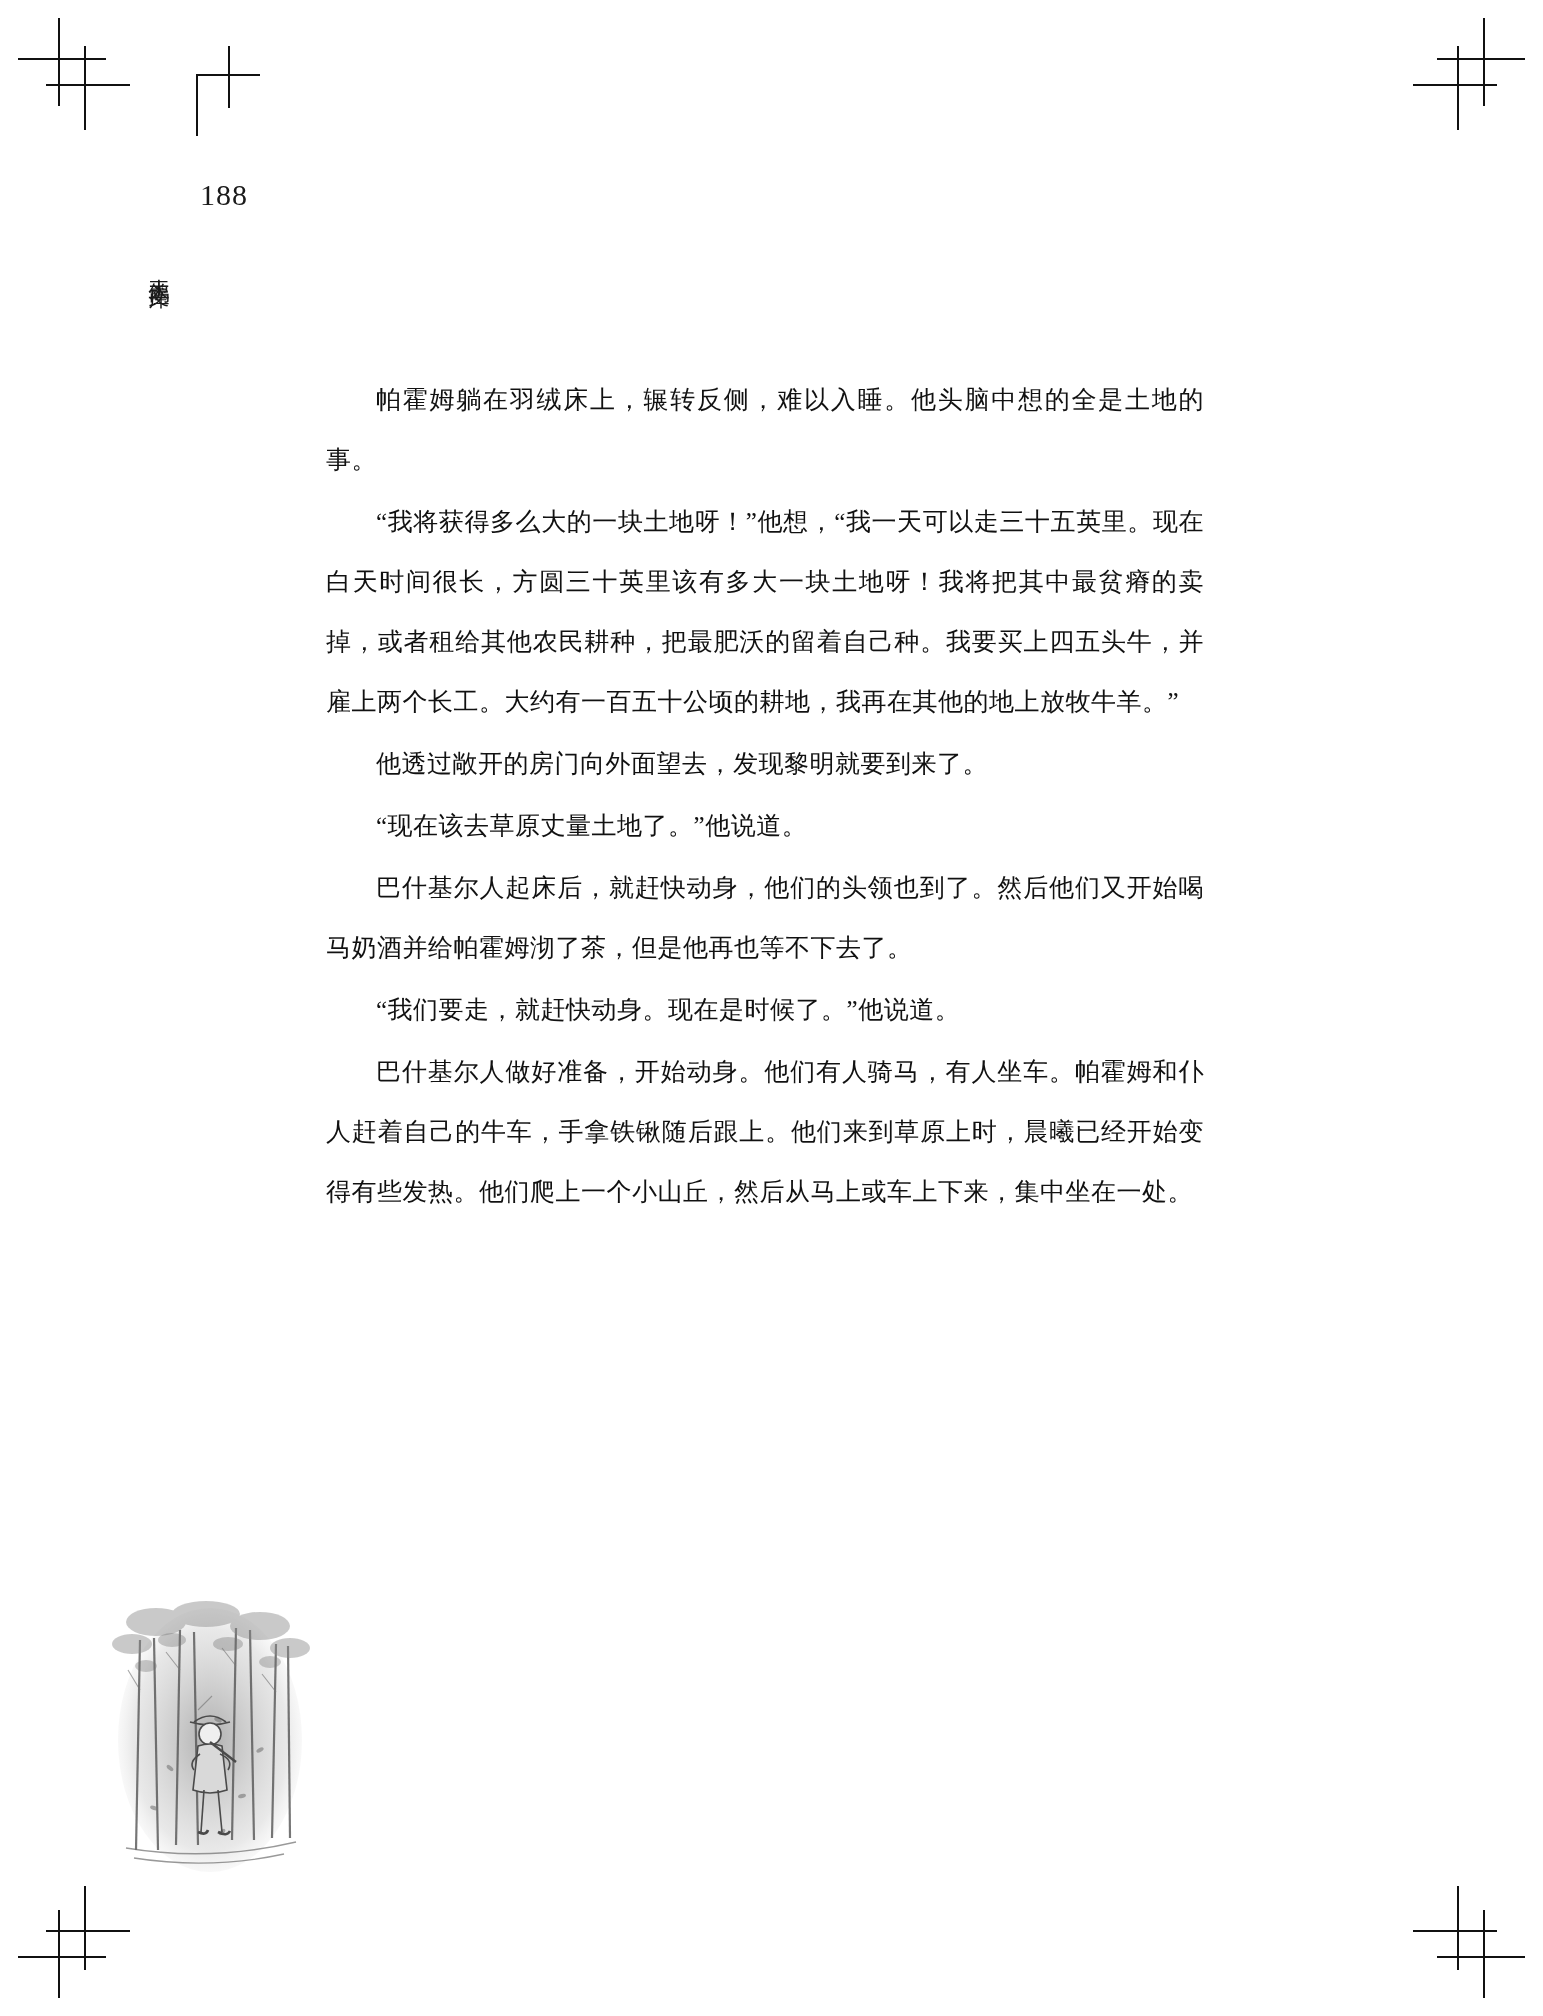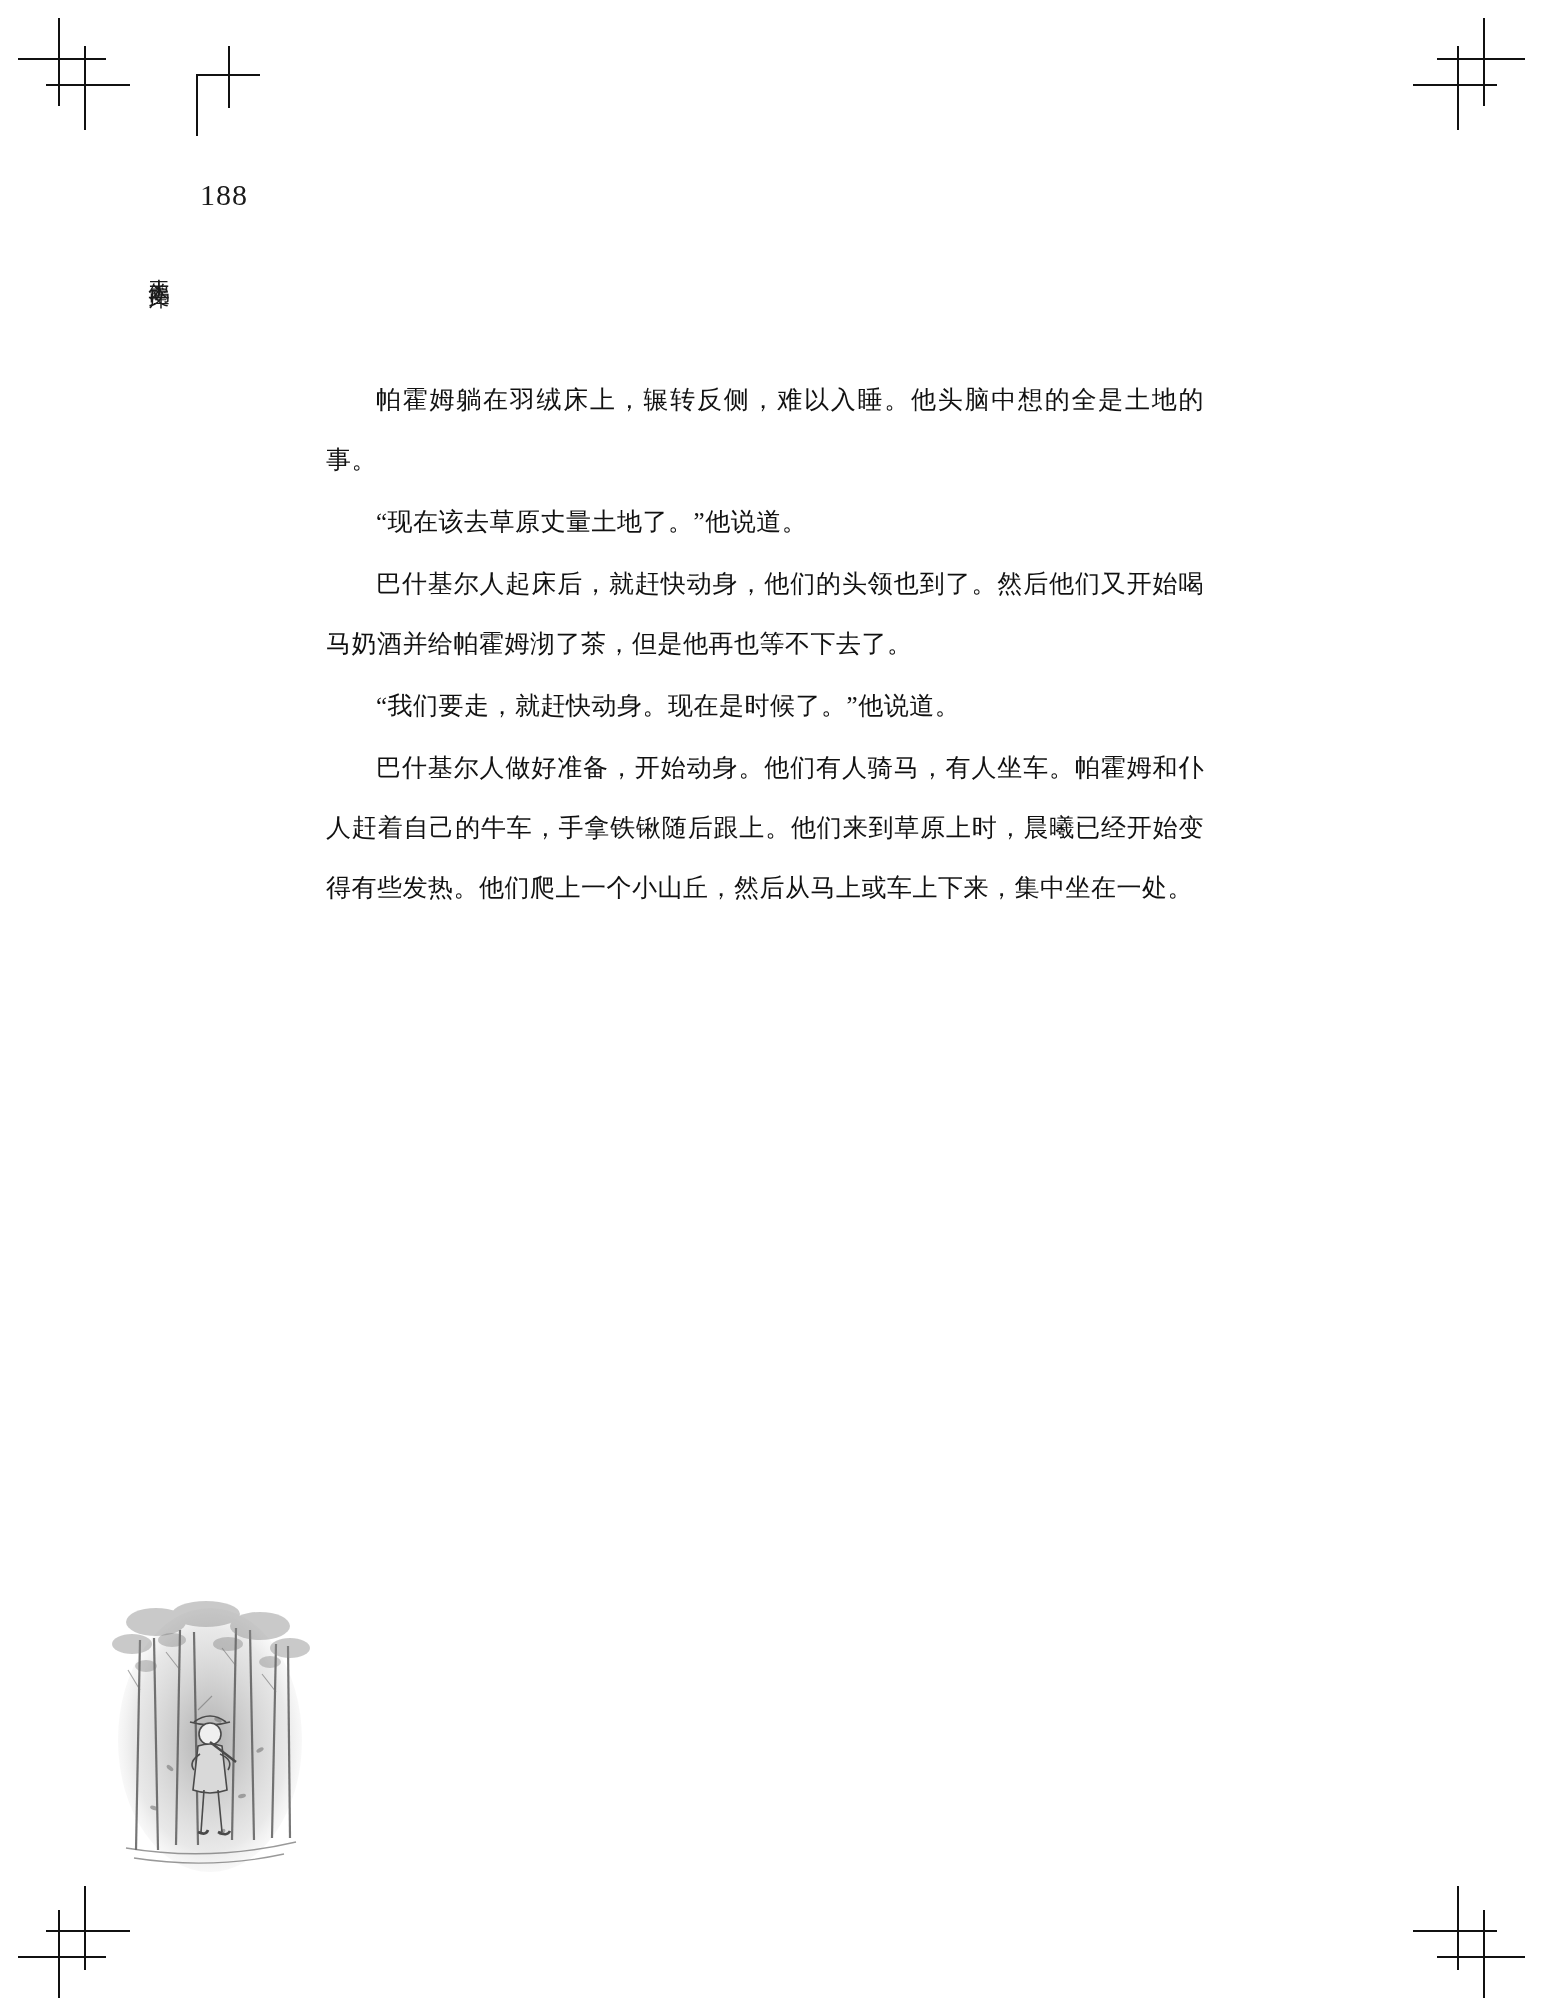--- a/index.html
+++ b/index.html
@@ -128,20 +128,22 @@
 <div class="tick-top-left"></div>
 <div class="tick-top-left2"></div>
 <div class="tick-top-left3"></div>
 
 <div class="page-number">188</div>
 
 <div class="series-label">大王鸽文库</div>
 
 <div class="body-text">
   <p class="para">帕霍姆躺在羽绒床上，辗转反侧，难以入睡。他头脑中想的全是土地的事。</p>
+  <p class="para">“我将获得多么大的一块土地呀！”他想，“我一天可以走三十五英里。现在白天时间很长，方圆三十英里该有多大一块土地呀！我将把其中最贫瘠的卖掉，或者租给其他农民耕种，把最肥沃的留着自己种。我要买上四五头牛，并雇上两个长工。大约有一百五十公顷的耕地，我再在其他的地上放牧牛羊。”</p>
+  <p class="para">他透过敞开的房门向外面望去，发现黎明就要到来了。</p>
   <p class="para">“现在该去草原丈量土地了。”他说道。</p>
   <p class="para">巴什基尔人起床后，就赶快动身，他们的头领也到了。然后他们又开始喝马奶酒并给帕霍姆沏了茶，但是他再也等不下去了。</p>
   <p class="para">“我们要走，就赶快动身。现在是时候了。”他说道。</p>
   <p class="para">巴什基尔人做好准备，开始动身。他们有人骑马，有人坐车。帕霍姆和仆人赶着自己的牛车，手拿铁锹随后跟上。他们来到草原上时，晨曦已经开始变得有些发热。他们爬上一个小山丘，然后从马上或车上下来，集中坐在一处。</p>
 </div>
 
 <div class="illustration">
   <svg width="200" height="290" viewBox="0 0 200 290" aria-hidden="true">
     <defs>
       <radialGradient id="fade" cx="50%" cy="50%" r="60%">

